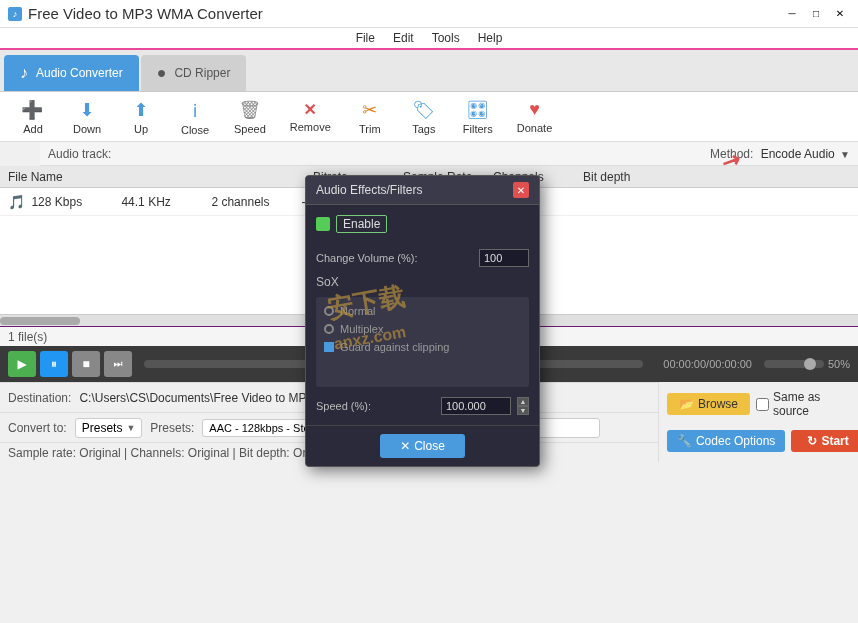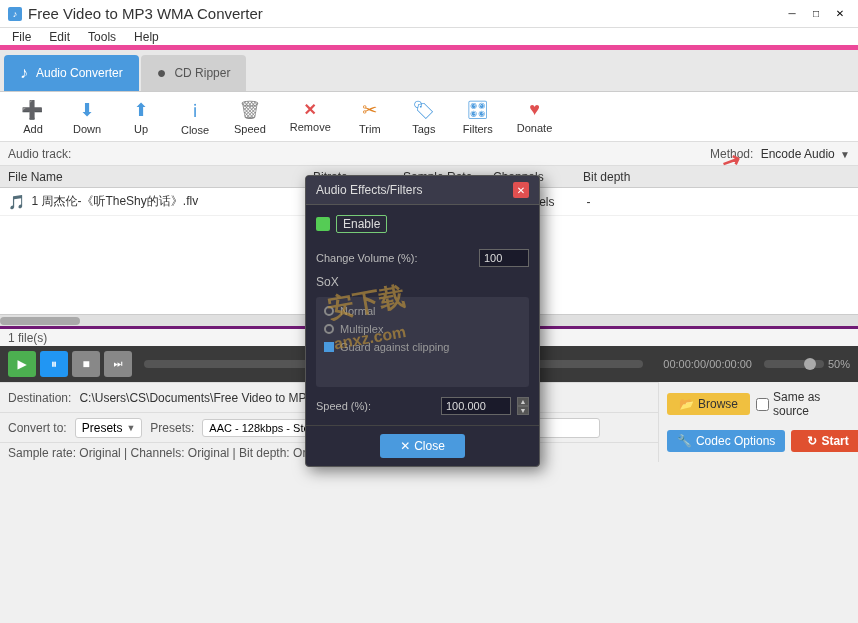--- a/index.html
+++ b/index.html
@@ -21,22 +21,23 @@
     .title-bar-controls { display: flex; gap: 4px; }
     .title-btn { width: 20px; height: 16px; display: flex; align-items: center; justify-content: center; font-size: 10px; cursor: pointer; border: none; background: transparent; }
 
     
     .menu-bar {
       background: #ffffff;
       height: 22px;
       display: flex;
       align-items: center;
       padding: 0 4px;
-      border-bottom: 5px solid #ec4899;
+      border-bottom: 2px solid #ec4899;
       gap: 2px;
+      justify-content: center;
     }
     .menu-item { padding: 2px 8px; cursor: pointer; font-size: 12px; color: #333; }
 
     
     .tab-bar {
       background: #e8e8e8;
       height: 42px;
       display: flex;
       align-items: flex-end;
       padding: 0 4px;
@@ -94,20 +95,21 @@
 
     
     .audio-track-bar {
       background: #f5f5f5;
       height: 24px;
       display: flex;
       align-items: center;
       padding: 0 8px;
       border-bottom: 1px solid #ddd;
       gap: 80px;
+      margin-left: 40px;
     }
     .audio-track-label { color: #555; font-size: 12px; }
 
     
     .file-list-header {
       background: #e8e8e8;
       height: 22px;
       display: flex;
       align-items: center;
       padding: 0 8px;
@@ -168,21 +170,21 @@
 
     
     .file-count {
       height: 20px;
       background: #f5f5f5;
       display: flex;
       align-items: center;
       padding: 0 8px;
       font-size: 11px;
       color: #555;
-      border-top: 3px solid #701a75;
+      border-top: 1px solid #701a75;
     }
 
     
     .playback-bar {
       background: #3a3a3a;
       height: 36px;
       display: flex;
       align-items: center;
       padding: 0 8px;
       gap: 4px;
@@ -596,21 +598,20 @@
     <span class="col-filename">File Name</span>
     <span class="col-bitrate">Bitrate</span>
     <span class="col-samplerate">Sample Rate</span>
     <span class="col-channels">Channels</span>
     <span class="col-bitdepth">Bit depth</span>
   </div>
 
   <div class="file-list">
     <div class="file-row">
       <span class="file-row-icon">🎵</span>
-      <span class="file-row-name">1 周杰伦-《听TheShy的话》.flv</span>
       <span class="file-row-bitrate">128 Kbps</span>
       <span class="file-row-samplerate">44.1 KHz</span>
       <span class="file-row-channels">2 channels</span>
       <span class="file-row-bitdepth">-</span>
     </div>
   </div>
 
   <div class="h-scrollbar">
     <div class="h-scrollbar-thumb"></div>
   </div>

